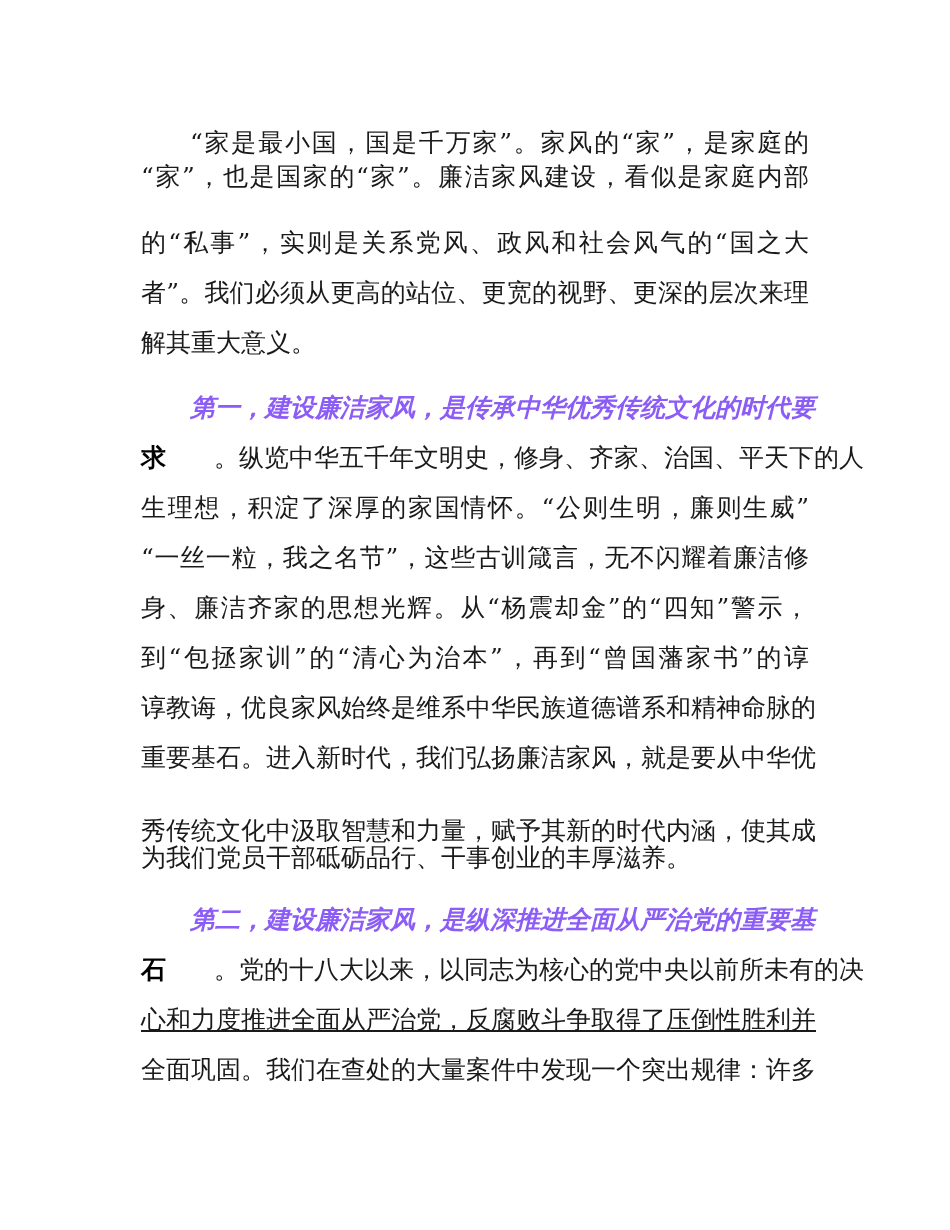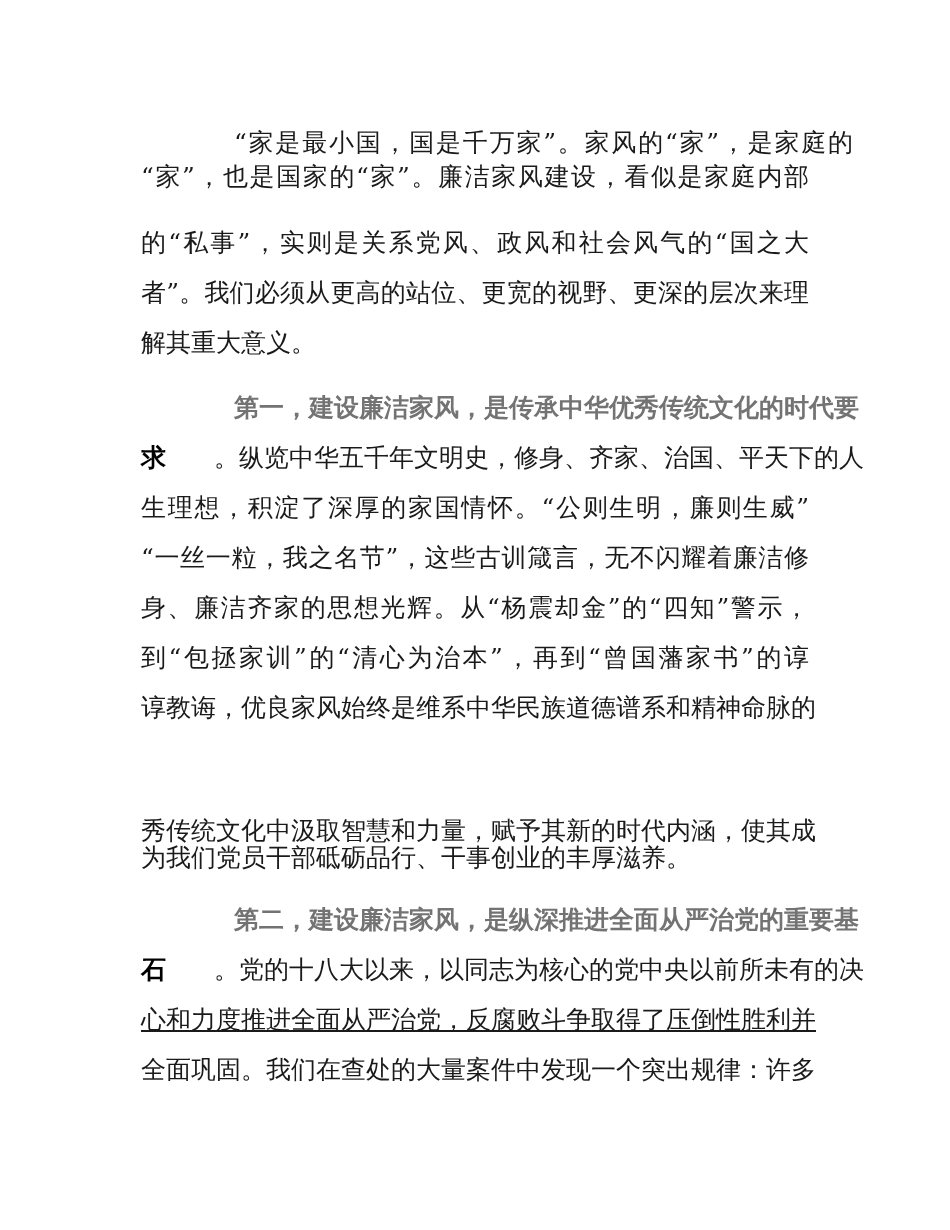--- a/index.html
+++ b/index.html
@@ -12,23 +12,23 @@
     height: 34px;
     line-height: 34px;
     font-family: "DejaVu Serif", "Liberation Serif", serif;
     font-size: 25px;
     color: #1a1a1a;
     text-align: justify;
     text-align-last: justify;
     white-space: nowrap;
     letter-spacing: 0;
   }
-  .line.indent { left: 190px; width: 619px; margin-left: 44px; }
+  .line.indent { left: 190px; width: 619px; }
   .line.last { text-align-last: left; }
-  .bold { font-family: "DejaVu Sans", "Liberation Sans", sans-serif; font-weight: bold; color: #737373; }
+  .bold { font-family: "DejaVu Sans", "Liberation Sans", sans-serif; font-weight: bold; color: #8b5cf6; font-style: italic; }
   .lead { font-family: "DejaVu Sans", "Liberation Sans", sans-serif; font-weight: bold; color: #000; }
   .seg { display: inline; margin-left: 48px; }
 </style>
 </head>
 <body>
 
 <div class="page">
 
   <div class="line indent" style="top: 126px; letter-spacing: 0px;">“家是最小国，国是千万家”。家风的“家”，是家庭的</div>
   <div class="line" style="top: 160px; letter-spacing: 0px;">“家”，也是国家的“家”。廉洁家风建设，看似是家庭内部</div>
@@ -36,20 +36,21 @@
   <div class="line last" style="top:326px">解其重大意义。</div>
   <div class="line" style="top: 276px; letter-spacing: 0px;">者”。我们必须从更高的站位、更宽的视野、更深的层次来理</div>
 
   <div class="line indent bold" style="top: 391px; letter-spacing: 0px;">第一，建设廉洁家风，是传承中华优秀传统文化的时代要</div>
   <div class="line" style="top: 441px; letter-spacing: 0px;"><span class="lead">求</span><span class="seg">。纵览中华五千年文明史，修身、齐家、治国、平天下的人</span></div>
   <div class="line" style="top: 491px; letter-spacing: 0px;">生理想，积淀了深厚的家国情怀。“公则生明，廉则生威”</div>
   <div class="line" style="top: 541px; letter-spacing: 0px;">“一丝一粒，我之名节”，这些古训箴言，无不闪耀着廉洁修</div>
   <div class="line" style="top: 591px; letter-spacing: 0px;">身、廉洁齐家的思想光辉。从“杨震却金”的“四知”警示，</div>
   <div class="line" style="top: 641px; letter-spacing: 0px;">到“包拯家训”的“清心为治本”，再到“曾国藩家书”的谆</div>
   <div class="line" style="top: 691px; letter-spacing: 0px;">谆教诲，优良家风始终是维系中华民族道德谱系和精神命脉的</div>
+  <div class="line" style="top: 741px; letter-spacing: 0px;">重要基石。进入新时代，我们弘扬廉洁家风，就是要从中华优</div>
   <div class="line" style="top: 814px; letter-spacing: 0px; font-family: Liberation Serif, serif;">秀传统文化中汲取智慧和力量，赋予其新的时代内涵，使其成</div>
   <div class="line last" style="top:841px">为我们党员干部砥砺品行、干事创业的丰厚滋养。</div>
 
   <div class="line indent bold" style="top: 903px; letter-spacing: 0px;">第二，建设廉洁家风，是纵深推进全面从严治党的重要基</div>
   <div class="line" style="top: 953px; letter-spacing: 0px;"><span class="lead">石</span><span class="seg">。党的十八大以来，以同志为核心的党中央以前所未有的决</span></div>
   <div class="line" style="top: 1003px; letter-spacing: 0px; text-decoration: underline;">心和力度推进全面从严治党，反腐败斗争取得了压倒性胜利并</div>
   <div class="line" style="top: 1053px; letter-spacing: 0px;">全面巩固。我们在查处的大量案件中发现一个突出规律：许多</div>
 
 </div>
 

